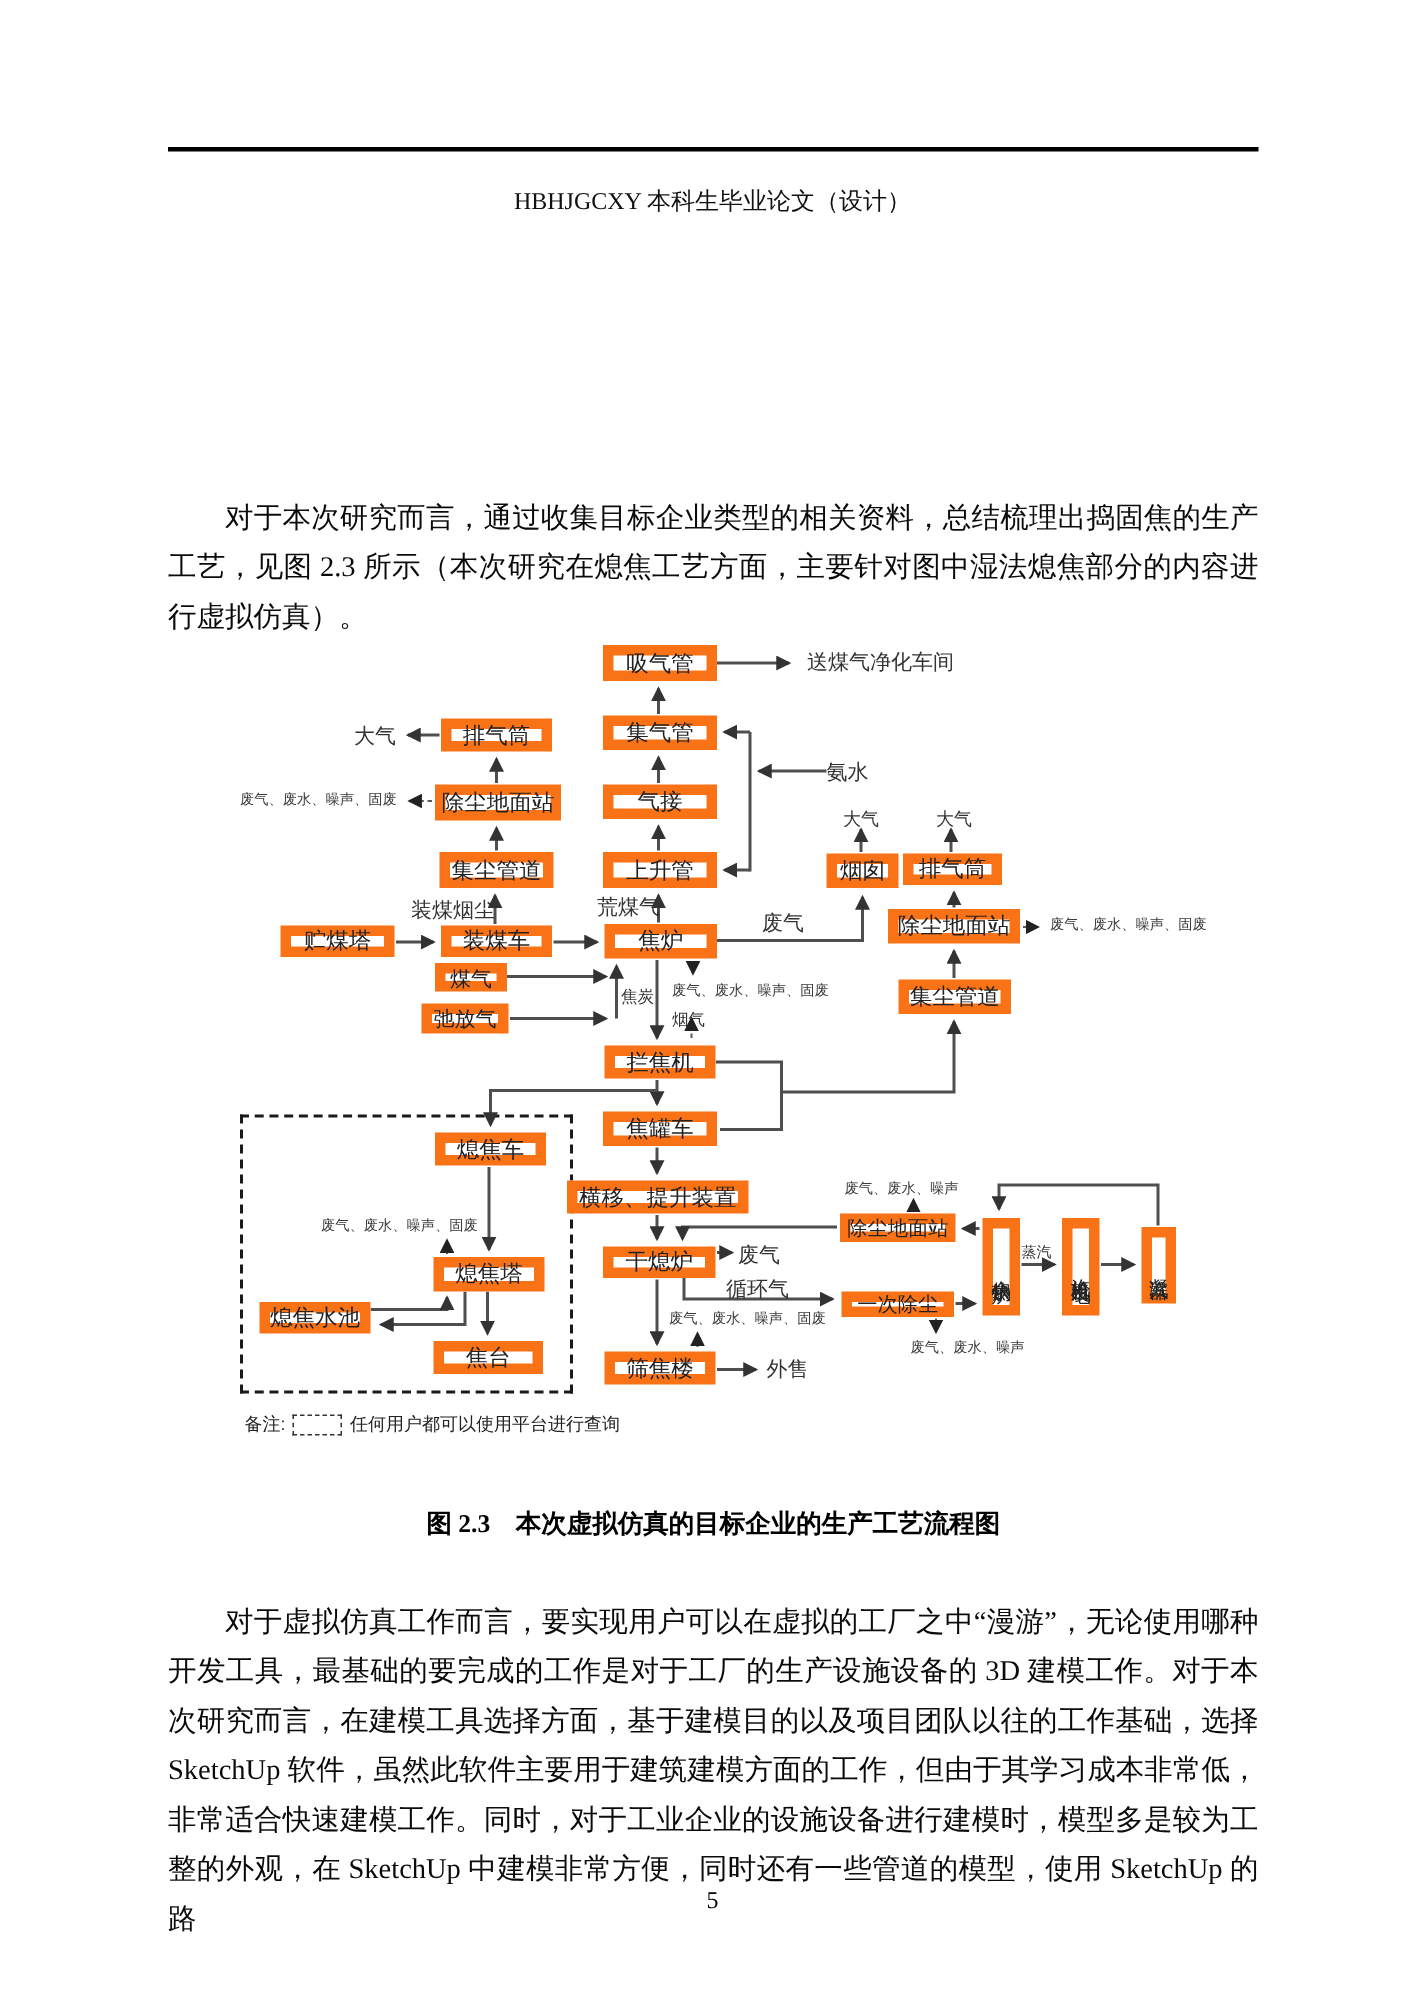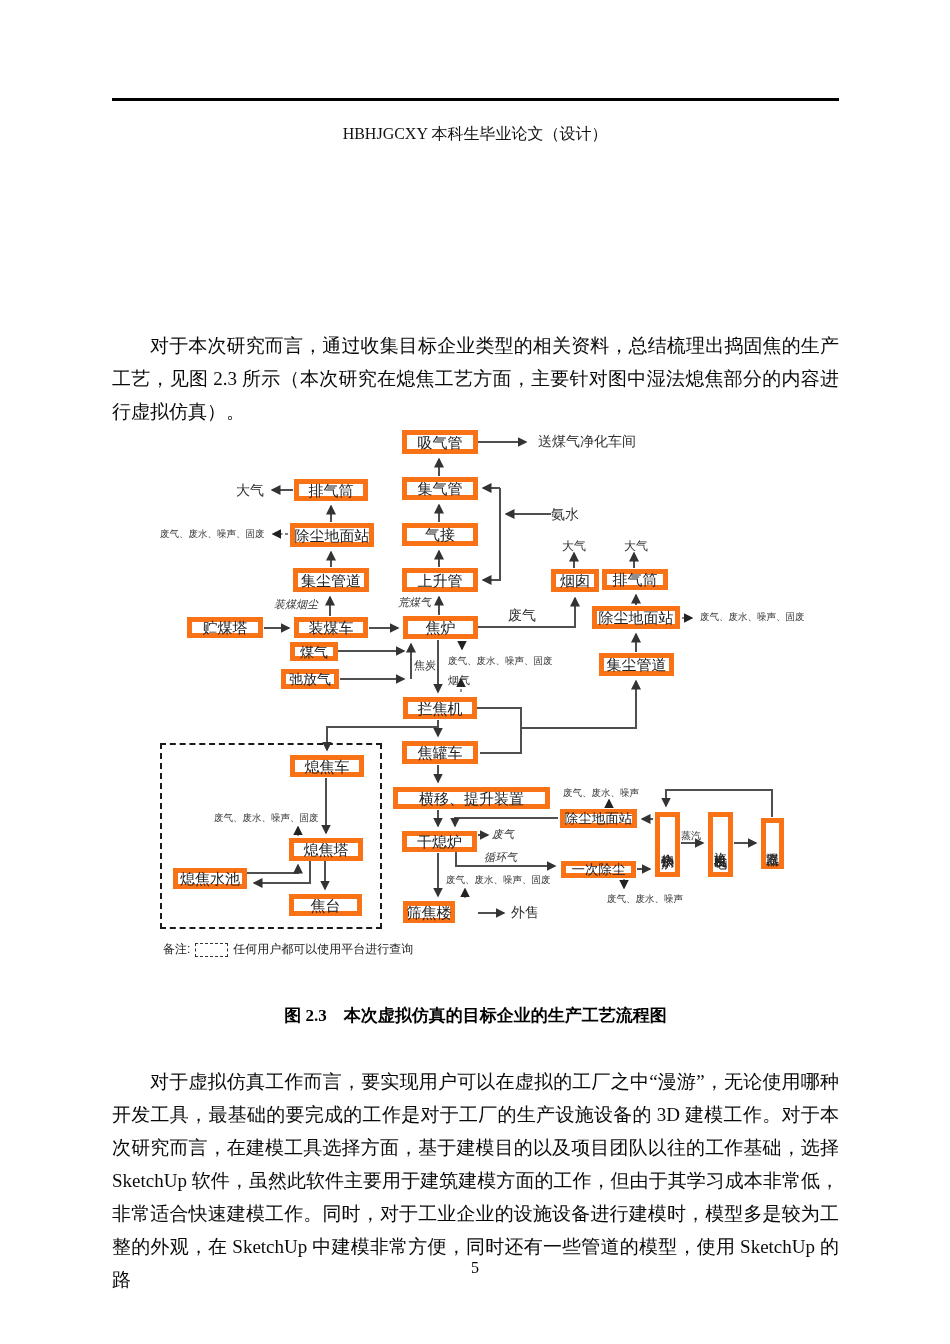--- a/index.html
+++ b/index.html
@@ -10,29 +10,29 @@
   .rule{position:absolute;top:98px;left:112px;width:727px;height:2.5px;background:#000;}
   .para{position:absolute;left:112px;width:727px;font-size:19px;line-height:33px;
         text-align:justify;color:#0a0a0a;}
   #p1{top:107px;}
   #p2{top:310px;text-indent:2em;}
   #p3{top:1046px;text-indent:2em;}
   .caption{position:absolute;top:1004px;left:112px;width:727px;text-align:center;
         font-weight:bold;font-size:17px;color:#000;}
   .pageno{position:absolute;top:1259px;left:0;width:100%;text-align:center;font-size:16px;}
   
-  .dbox{position:absolute;box-sizing:border-box;border:5px solid #f97316;background:#fff;
+  .dbox{position:absolute;box-sizing:border-box;border:7px solid #f97316;background:#fff;
         display:flex;align-items:center;justify-content:center;z-index:3;white-space:nowrap;
         font-family:"Liberation Sans","DejaVu Sans",sans-serif;font-size:15px;color:#222;line-height:1;}
   .vert{writing-mode:vertical-rl;text-orientation:upright;font-size:13px;letter-spacing:1px;}
   .dlabel{position:absolute;z-index:3;white-space:nowrap;color:#333;
         font-family:"Liberation Sans","DejaVu Sans",sans-serif;font-size:14px;line-height:1;}
   .sm{font-size:9.5px;color:#3a3a3a;}
   .md{font-size:11px;}
-  .m13{font-size:11px;font-style:italic;}
+  .m13{font-size:14px;}
   .m12{font-size:12px;}
   .m10{font-size:10px;}
   .dashed-region{position:absolute;left:160px;top:743px;width:218px;height:182px;
         border:2px dashed #1a1a1a;z-index:1;}
   svg.flow{position:absolute;left:0;top:0;z-index:2;}
   svg.flow path.s{fill:none;stroke:#4f4f4f;stroke-width:2;}
   svg.flow path.p{fill:none;stroke:#4f4f4f;stroke-width:2;}
   svg.flow path.d{fill:none;stroke:#5a5a5a;stroke-width:1.3;stroke-dasharray:3 2.5;}
   .note{position:absolute;left:163px;top:941px;z-index:3;display:flex;align-items:center;gap:5px;
         font-family:"Liberation Sans","DejaVu Sans",sans-serif;font-size:12px;color:#222;}
@@ -126,32 +126,32 @@
   <div class="dbox" style="left:294px;top:617px;width:74px;height:21px">装煤车</div>
   <div class="dbox" style="left:403px;top:616px;width:75px;height:23px">焦炉</div>
   <div class="dbox" style="left:290px;top:642px;width:48px;height:19px;font-size:14px">煤气</div>
   <div class="dbox" style="left:281px;top:669px;width:58px;height:20px;font-size:14px">弛放气</div>
   <div class="dbox" style="left:551px;top:569px;width:48px;height:23px">烟囱</div>
   <div class="dbox" style="left:602px;top:569px;width:66px;height:21px">排气筒</div>
   <div class="dbox" style="left:592px;top:606px;width:88px;height:23px">除尘地面站</div>
   <div class="dbox" style="left:599px;top:653px;width:75px;height:23px">集尘管道</div>
   <div class="dbox" style="left:403px;top:697px;width:74px;height:22px">拦焦机</div>
   <div class="dbox" style="left:402px;top:741px;width:76px;height:23px">焦罐车</div>
-  <div class="dbox" style="left:393px;top:787px;width:157px;height:22px">横移、提升装置</div>
+  <div class="dbox" style="left:378px;top:787px;width:121px;height:22px">横移、提升装置</div>
   <div class="dbox" style="left:402px;top:831px;width:75px;height:21px">干熄炉</div>
   <div class="dbox" style="left:560px;top:809px;width:77px;height:19px;font-size:13.5px">除尘地面站</div>
   <div class="dbox" style="left:561px;top:861px;width:75px;height:17px;font-size:13.5px">一次除尘</div>
   <div class="dbox vert" style="left:655px;top:812px;width:25px;height:65px">余热锅炉</div>
   <div class="dbox vert" style="left:708px;top:812px;width:25px;height:65px">汽轮机发电</div>
   <div class="dbox vert" style="left:761px;top:818px;width:23px;height:51px">凝汽器</div>
   <div class="dbox" style="left:290px;top:755px;width:74px;height:22px">熄焦车</div>
   <div class="dbox" style="left:289px;top:838px;width:74px;height:23px">熄焦塔</div>
   <div class="dbox" style="left:173px;top:868px;width:74px;height:21px">熄焦水池</div>
   <div class="dbox" style="left:289px;top:894px;width:73px;height:22px">焦台</div>
-  <div class="dbox" style="left:403px;top:901px;width:52px;height:22px">筛焦楼</div>
+  <div class="dbox" style="left:403px;top:901px;width:74px;height:22px">筛焦楼</div>
 
   <div class="dlabel" style="left:538px;top:434px">送煤气净化车间</div>
   <div class="dlabel" style="left:236px;top:483px">大气</div>
   <div class="dlabel sm" style="left:160px;top:529px">废气、废水、噪声、固废</div>
   <div class="dlabel" style="left:551px;top:507px">氨水</div>
   <div class="dlabel m12" style="left:562px;top:540px">大气</div>
   <div class="dlabel m12" style="left:624px;top:540px">大气</div>
   <div class="dlabel m13" style="left:274px;top:599px">装煤烟尘</div>
   <div class="dlabel m13" style="left:398px;top:597px">荒煤气</div>
   <div class="dlabel" style="left:508px;top:608px">废气</div>

